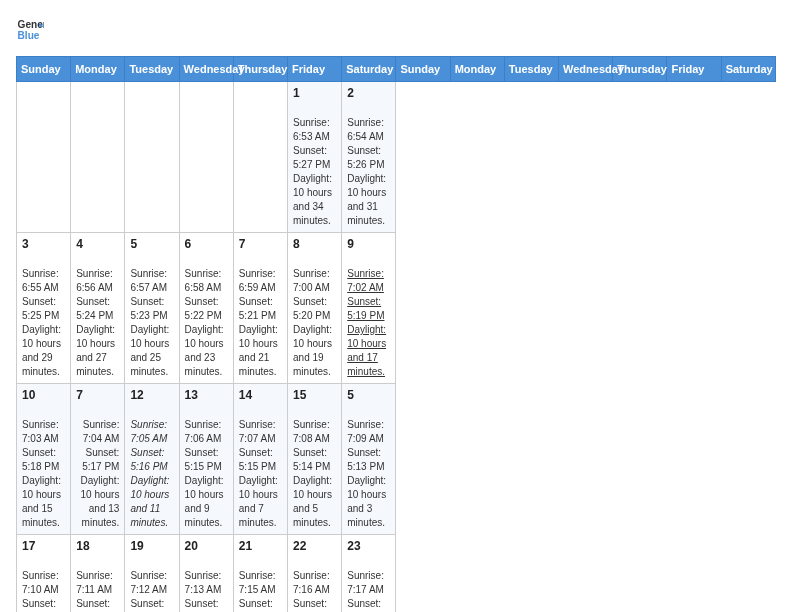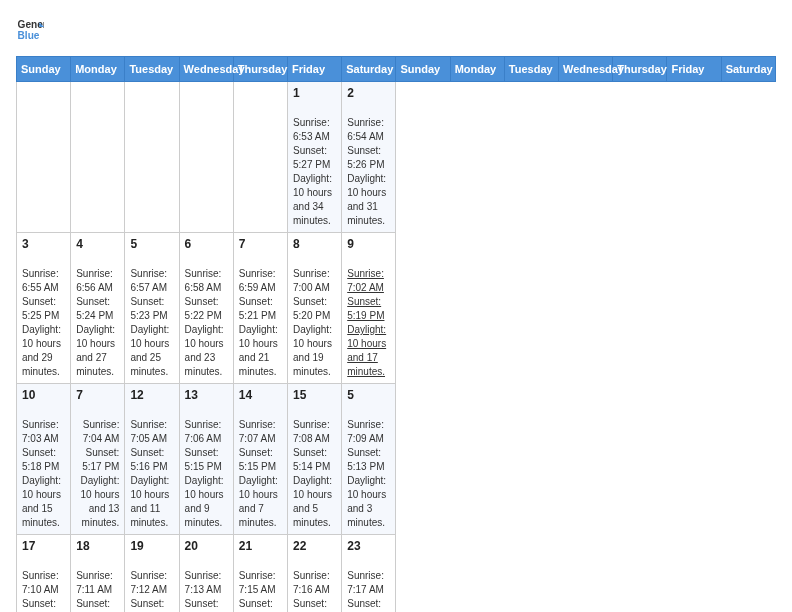--- a/index.html
+++ b/index.html
@@ -201,21 +201,21 @@
         </td>
         <td>
           <span class="day-number">7</span>
           <div class="day-info" style="white-space: pre-line; text-align: right;">Sunrise: 7:04 AM
 Sunset: 5:17 PM
 Daylight: 10 hours
 and 13 minutes.</div>
         </td>
         <td>
           <span class="day-number">12</span>
-          <div class="day-info" style="white-space: pre-line;">Sunrise: 7:05 AM
+          <div class="day-info" style="white-space: pre-line; font-style: italic;">Sunrise: 7:05 AM
 Sunset: 5:16 PM
 Daylight: 10 hours
 and 11 minutes.</div>
         </td>
         <td>
           <span class="day-number">13</span>
           <div class="day-info" style="white-space: pre-line;">Sunrise: 7:06 AM
 Sunset: 5:15 PM
 Daylight: 10 hours
 and 9 minutes.</div>

